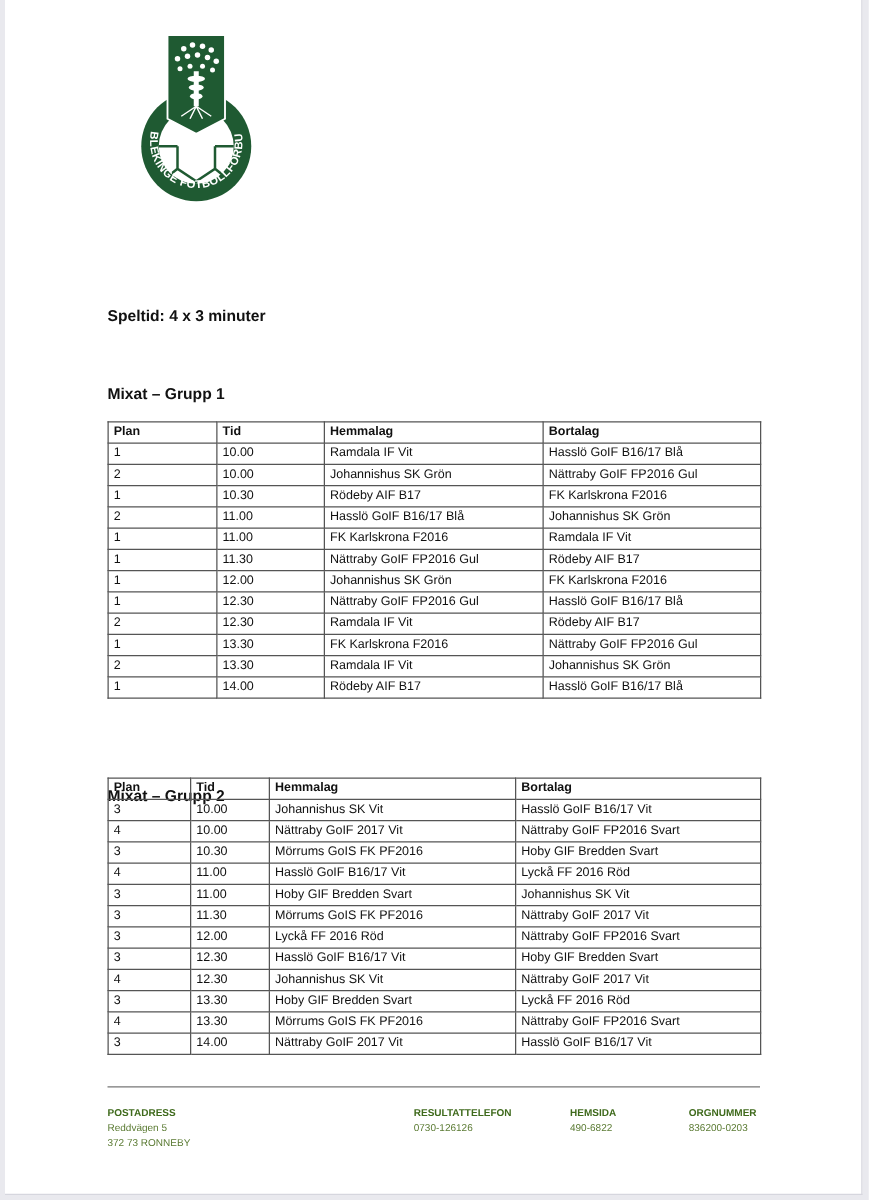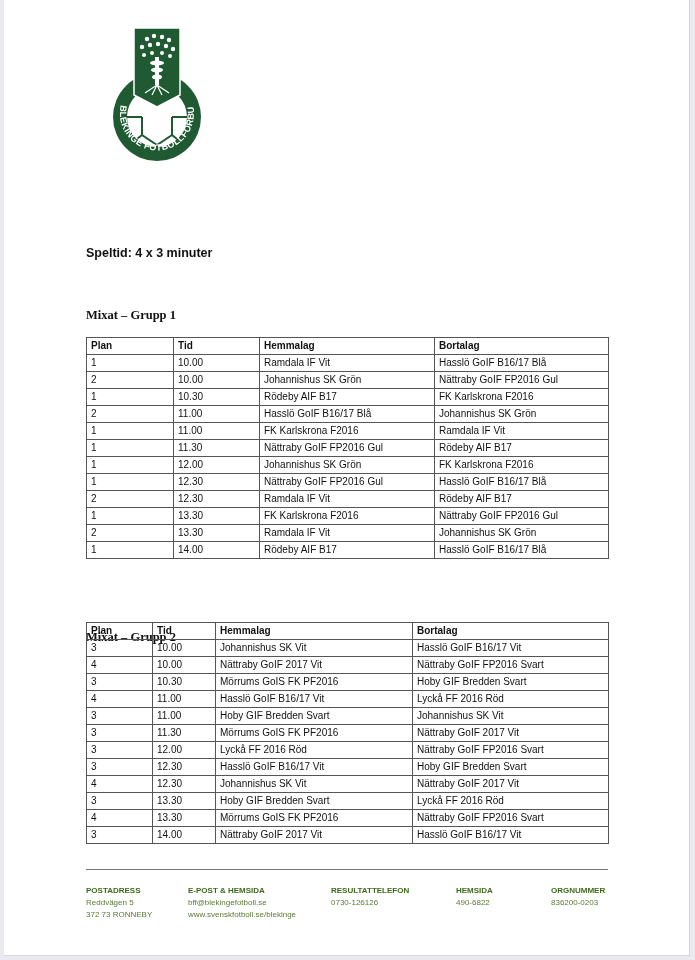--- a/index.html
+++ b/index.html
@@ -12,21 +12,21 @@
       background: #ffffff; border-right: 1px solid #d6d6de; border-bottom: 1px solid #d6d6de;
     }
     .logo { position: absolute; left: 108px; top: 25px; width: 90px; height: 140px; }
     .title {
       position: absolute; left: 82px; top: 205px; font-size: 17px; font-weight: bold; letter-spacing: -0.2px;
     }
     .subtitle {
       position: absolute; left: 82px; top: 246px; font-size: 12.5px; font-weight: bold;
     }
     .group-heading {
-      position: absolute; left: 82px; font-size: 12.5px; font-weight: bold; font-family: Liberation Serif, serif;
+      position: absolute; left: 82px; font-size: 12.5px; font-weight: bold;
     }
     #g1-heading { top: 308px; }
     #g2-heading { top: 630px; }
     table.schedule {
       position: absolute; left: 82px; border-collapse: collapse; font-size: 10px;
       table-layout: fixed;
     }
     table.schedule td, table.schedule th {
       border: 1px solid #555; padding: 0 0 0 4px; height: 16px; line-height: 16px;
       text-align: left; white-space: nowrap; overflow: hidden;
@@ -270,25 +270,20 @@
       </tbody>
   </table>
 
   <div class="footer-rule"></div>
 
   <div class="footer-col" style="left:82px">
     <div class="lbl">POSTADRESS</div>
     <div class="val">Reddvägen 5</div>
     <div class="val">372 73 RONNEBY</div>
   </div>
-  <div class="footer-col" style="left:184px">
-    <div class="lbl">E-POST &amp; HEMSIDA</div>
-    <div class="val">bff@blekingefotboll.se</div>
-    <div class="val">www.svenskfotboll.se/blekinge</div>
-  </div>
   <div class="footer-col" style="left:327px">
     <div class="lbl">RESULTATTELEFON</div>
     <div class="val">0730-126126</div>
   </div>
   <div class="footer-col" style="left:452px">
     <div class="lbl">HEMSIDA</div>
     <div class="val">490-6822</div>
   </div>
   <div class="footer-col" style="left:547px">
     <div class="lbl">ORGNUMMER</div>

